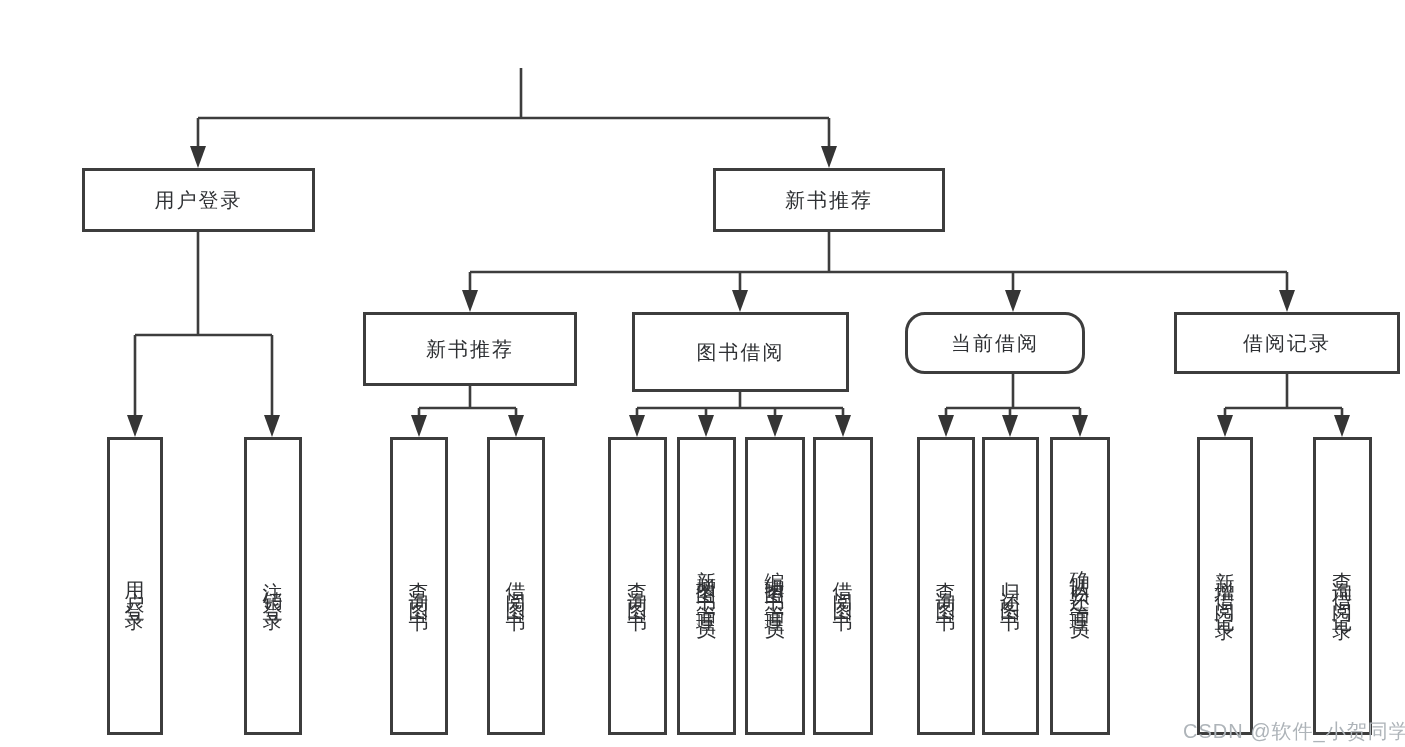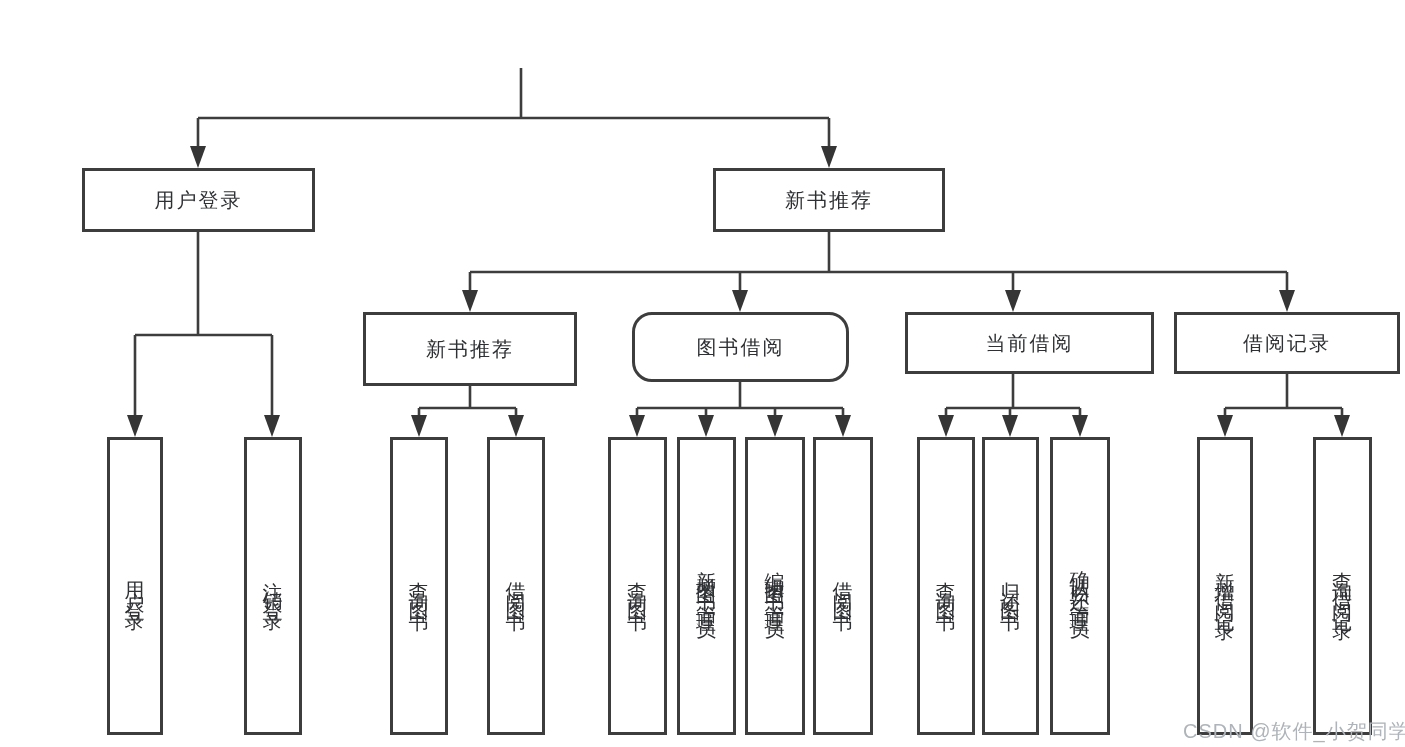--- a/index.html
+++ b/index.html
@@ -117,24 +117,24 @@
   <div class="hnode" style="left:82px; top:168px; width:233px; height:64px;">
     <span>用户登录</span>
   </div>
   <div class="hnode" style="left:713px; top:168px; width:232px; height:64px;">
     <span>新书推荐</span>
   </div>
 
   <div class="hnode" style="left:363px; top:312px; width:214px; height:74px;">
     <span>新书推荐</span>
   </div>
-  <div class="hnode" style="left:632px; top:312px; width:217px; height:70px;border-radius:20px;">
+  <div class="hnode" style="left:632px; top:312px; width:217px; height:80px;">
     <span>图书借阅</span>
   </div>
-  <div class="hnode" style="left:905px; top:312px; width:249px; height:62px;">
+  <div class="hnode" style="left:905px; top:312px; width:180px; height:62px;border-radius:20px;">
     <span>当前借阅</span>
   </div>
   <div class="hnode" style="left:1174px; top:312px; width:226px; height:62px;">
     <span>借阅记录</span>
   </div>
 
   <div class="vnode" style="left:107px; top:437px; width:56px; height:298px;">
     <span>用户登录</span>
   </div>
   <div class="vnode" style="left:244px; top:437px; width:58px; height:298px;">

